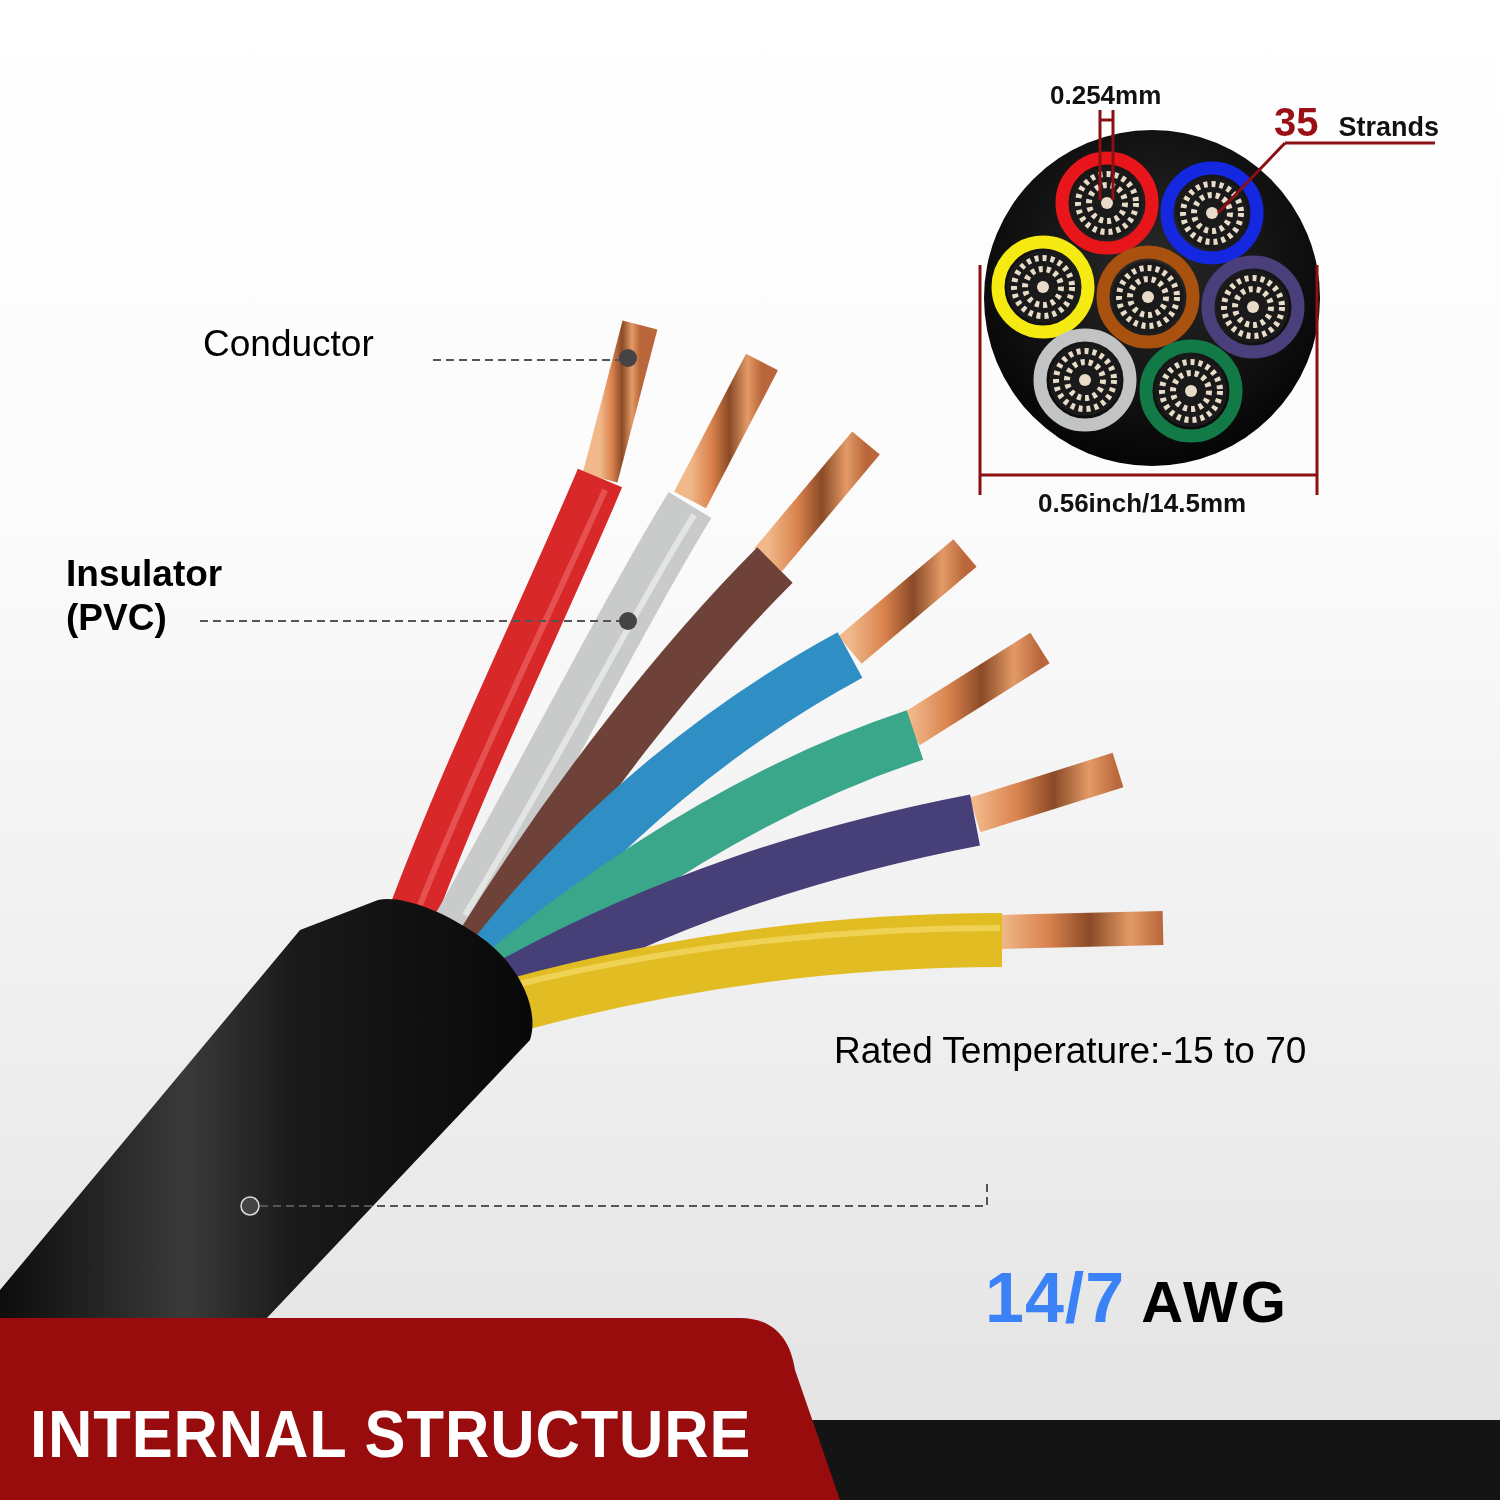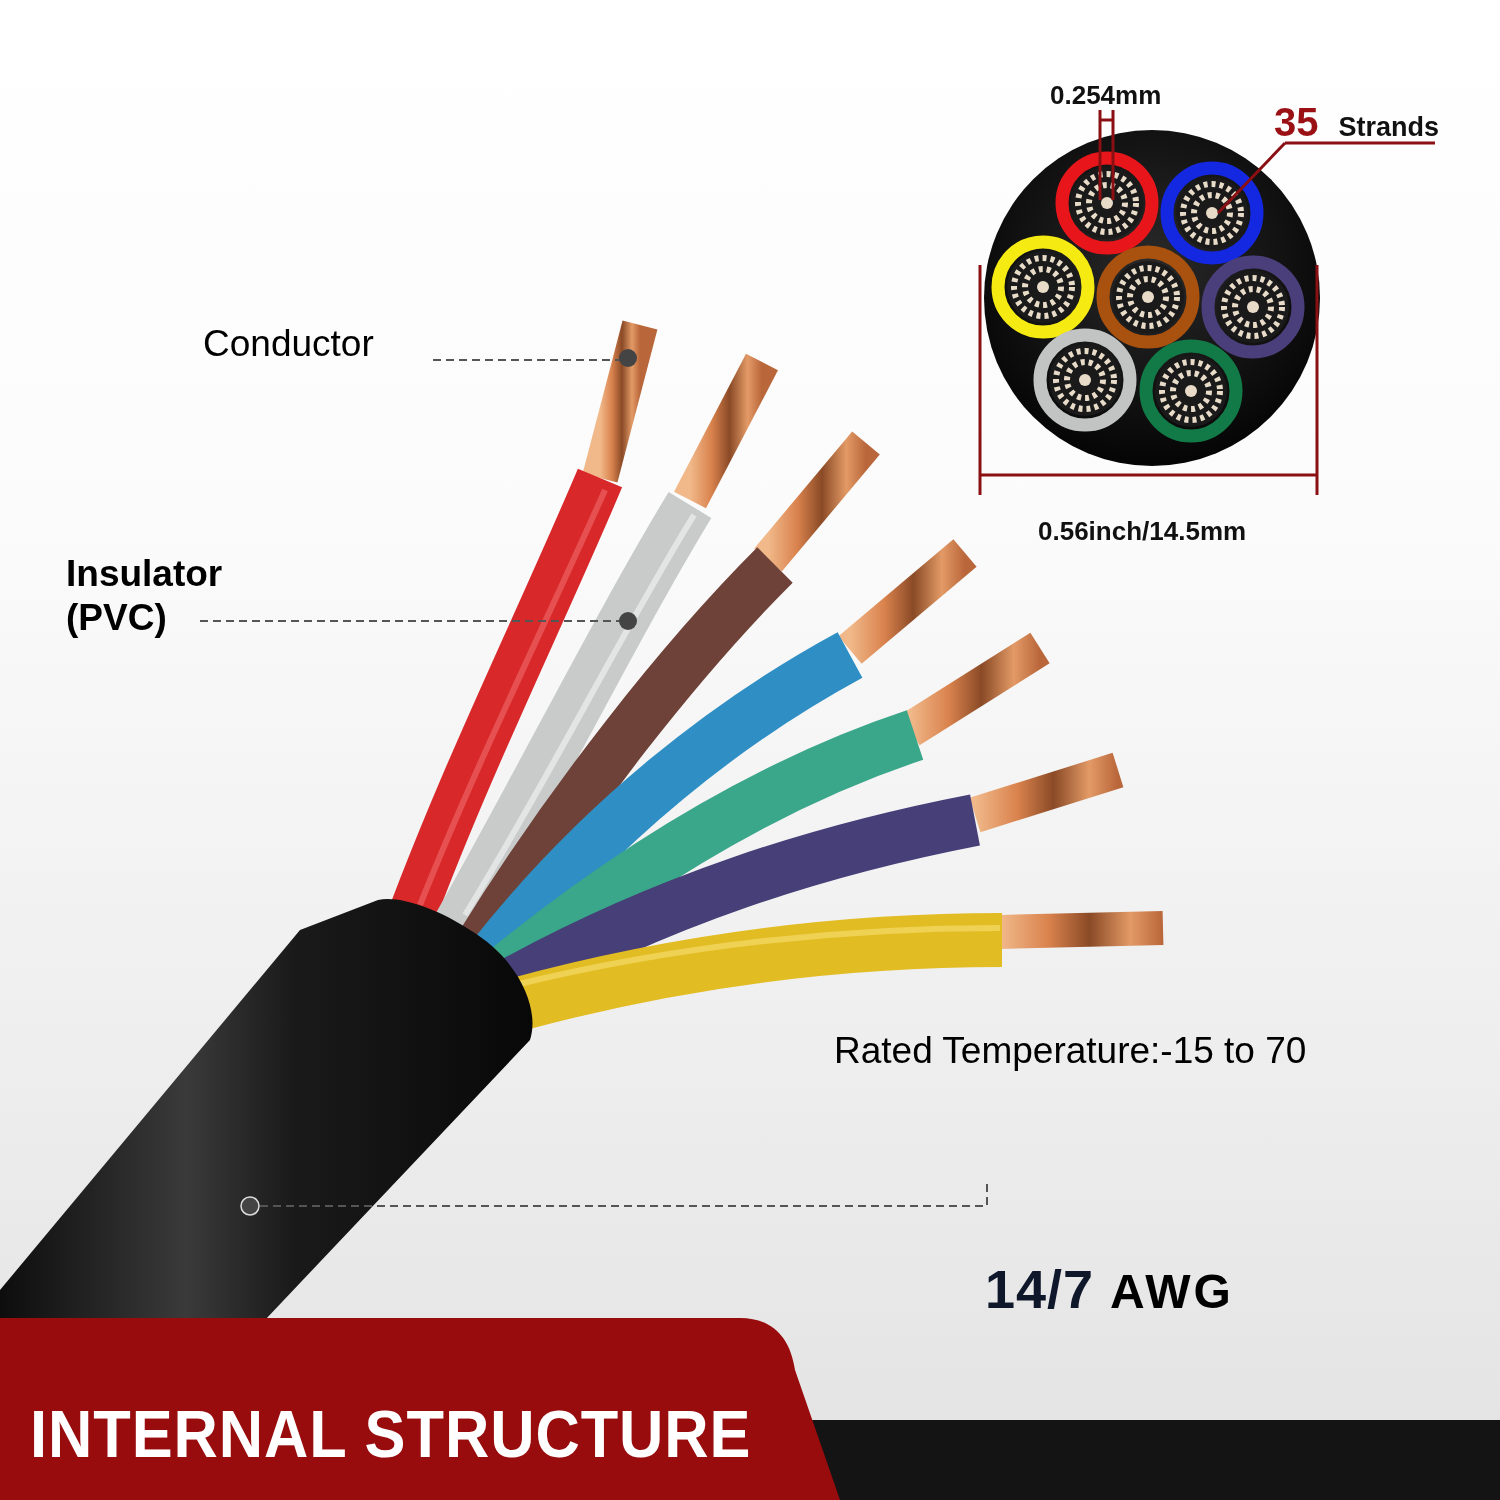--- a/index.html
+++ b/index.html
@@ -11,22 +11,22 @@
     .layer { position: absolute; left: 0; top: 0; width: 1500px; height: 1500px; }
     .label {
       position: absolute; color: #000; font-size: 37px; line-height: 44px;
       font-family: "Liberation Sans", sans-serif; white-space: nowrap;
     }
     .spec-line { display: block; }
     .awg {
       position: absolute; left: 985px; top: 1258px; font-weight: bold;
       font-family: "Liberation Sans", sans-serif; white-space: nowrap;
     }
-    .awg .num { color: #0f172a; font-size: 54px; letter-spacing: 1px; }
-    .awg .unit { color: #000; font-size: 48px; margin-left: 16px; letter-spacing: 3px; }
+    .awg .num { color: #3b82f6; font-size: 70px; letter-spacing: 1px; }
+    .awg .unit { color: #000; font-size: 58px; margin-left: 16px; letter-spacing: 3px; }
     .dim {
       position: absolute; font-weight: bold; color: #111; font-size: 26px;
       font-family: "Liberation Sans", sans-serif; white-space: nowrap;
     }
     .strands { position: absolute; left: 1274px; top: 100px; white-space: nowrap; }
     .strands .n { color: #9a1014; font-size: 40px; font-weight: bold; font-family: "Liberation Sans", sans-serif; }
     .strands .t { color: #111; font-size: 27px; font-weight: bold; margin-left: 20px; font-family: "Liberation Sans", sans-serif; }
     .banner-title {
       position: absolute; left: 30px; top: 1396px; color: #fff; font-weight: bold;
       font-size: 66px; letter-spacing: 1px; font-family: "Liberation Sans", sans-serif;
@@ -179,15 +179,15 @@
 <div class="awg">
   <span class="num">14/7</span><span class="unit">AWG</span>
 </div>
 
 <div class="dim" style="left:1050px; top:80px;">0.254mm</div>
 
 <div class="strands">
   <span class="n">35</span><span class="t">Strands</span>
 </div>
 
-<div class="dim" style="left:1038px; top:488px;margin-top:28px;">0.56inch/14.5mm</div>
+<div class="dim" style="left:1038px; top:488px;">0.56inch/14.5mm</div>
 
 <div class="banner-title">INTERNAL STRUCTURE</div>
 
 </body></html>

